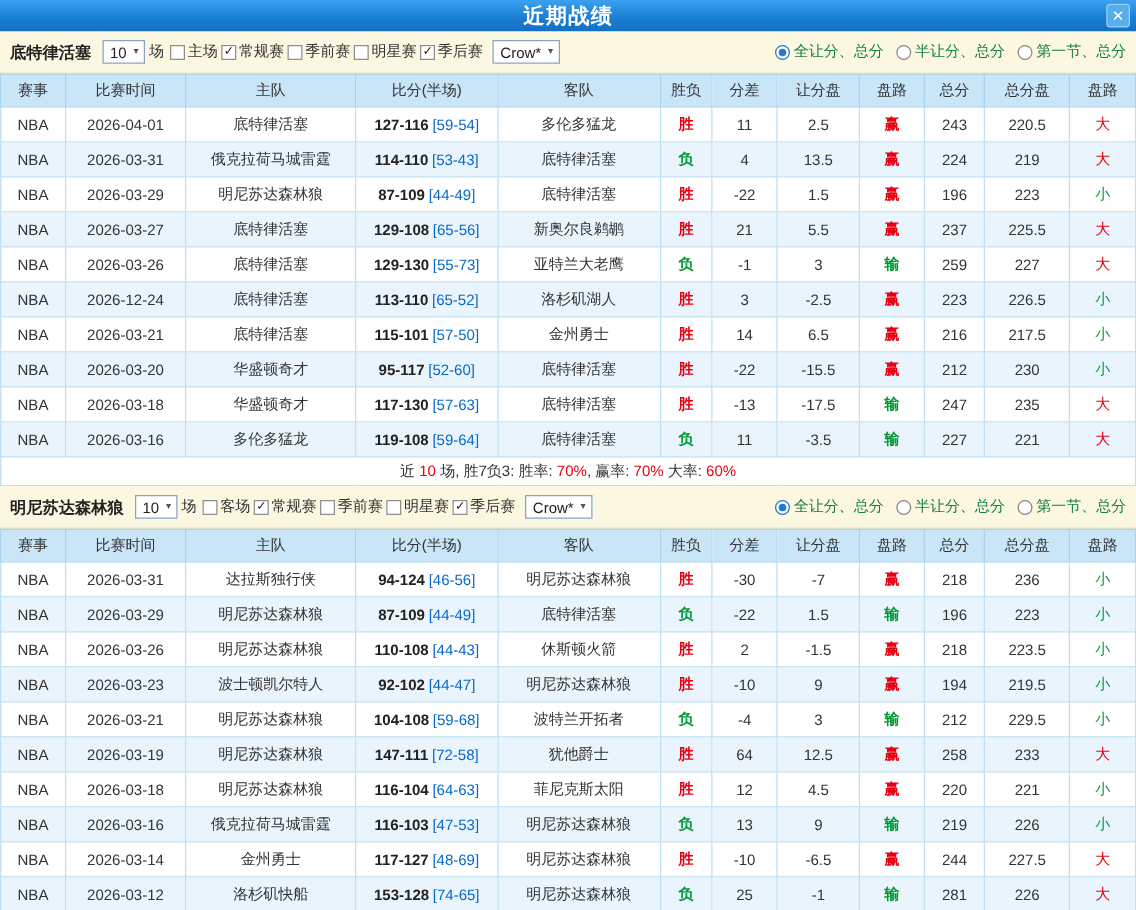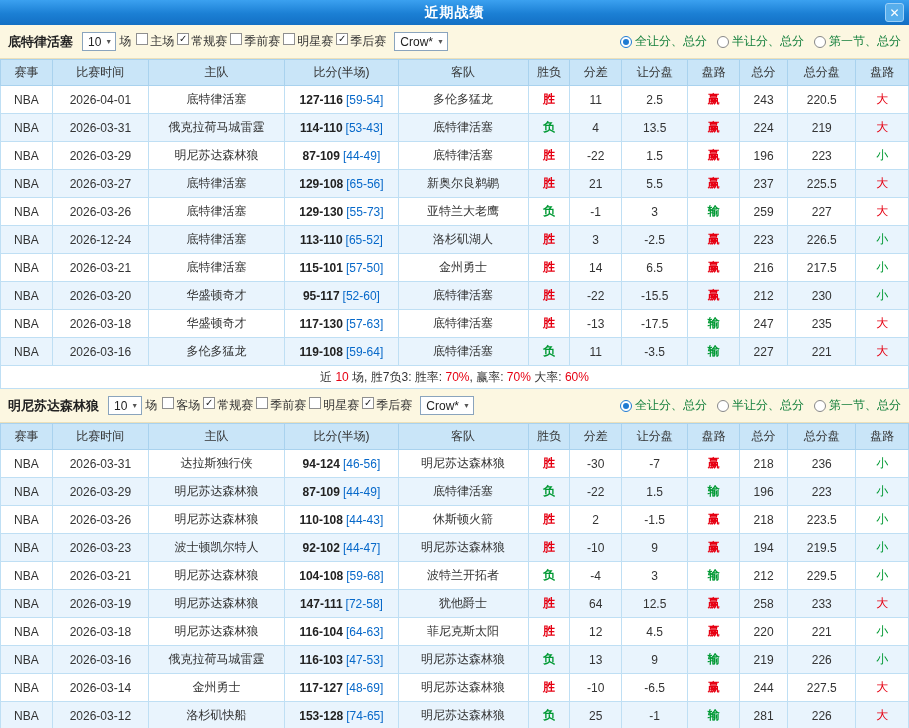--- a/index.html
+++ b/index.html
@@ -2,36 +2,36 @@
 <html style="--hl-color: #ff6600; --num-blue: #0668c9;"><head>
 <meta charset="utf-8">
 <style>
   * { box-sizing: border-box; }
   html,body { margin:0; padding:0; background:#f0f0f0; font-family:"Liberation Sans","DejaVu Sans",sans-serif; }
   .app { width:909px; height:728px; background:#fff; overflow:hidden; position:relative; }
 
   
   .titlebar { height:25px; background:linear-gradient(180deg,#3ba1f0 0%,#1b7fd4 55%,#1370c4 100%);
               display:flex; align-items:center; justify-content:center; position:relative; }
-  .title { color:#fff; font-size:14px; font-weight:bold; letter-spacing:1px; }
+  .title { color:#fff; font-size:17px; font-weight:bold; letter-spacing:1px; }
   .close-btn { position:absolute; right:5px; top:3px; width:19px; height:19px; background:#57aeec;
                border:1px solid #9dd0f7; border-radius:3px; color:#fff; font-size:12px; line-height:1;
                cursor:pointer; display:flex; align-items:center; justify-content:center; padding:0; font-family:inherit; }
 
   
   .filter-bar { height:34px; background:#fcf7e1; display:flex; align-items:center; padding:0 8px;
                 font-size:12px; color:#333; border-bottom:1px solid #ece0ba; }
   .team-name { font-size:13px; font-weight:bold; margin-right:6px; color:#222; }
   .select { display:inline-flex; align-items:center; height:19px; border:1px solid #8aa4bd; background:#fff;
             padding:0 3px 0 5px; margin:0 3px; cursor:pointer; }
   .sel-text { font-size:12px; color:#222; }
   .sel-arrow { font-size:7px; color:#555; margin-left:4px; }
   .suffix { margin-right:5px; }
   .cb-group { display:flex; align-items:center; margin-right:2px; }
-  .cb { display:inline-flex; margin-right:3px; cursor:pointer; }
+  .cb { display:inline-flex; align-items:center; margin-right:3px; cursor:pointer; }
   .box { width:12px; height:12px; border:1px solid #8f8f8f; background:#fff; display:inline-flex;
          align-items:center; justify-content:center; font-size:10px; line-height:1; color:#222; margin-right:2px; }
   .radio-group { margin-left:auto; display:flex; align-items:center; }
   .rd { display:inline-flex; align-items:center; margin-left:10px; cursor:pointer; color:#15803d; }
   .dot { width:12px; height:12px; border:1px solid #888; border-radius:50%; background:#fff;
          margin-right:3px; position:relative; display:inline-block; }
   .dot.on { border-color:#1f7ad2; }
   .dot.on::after { content:""; position:absolute; left:2px; top:2px; width:6px; height:6px;
                    border-radius:50%; background:#1f7ad2; }
 

